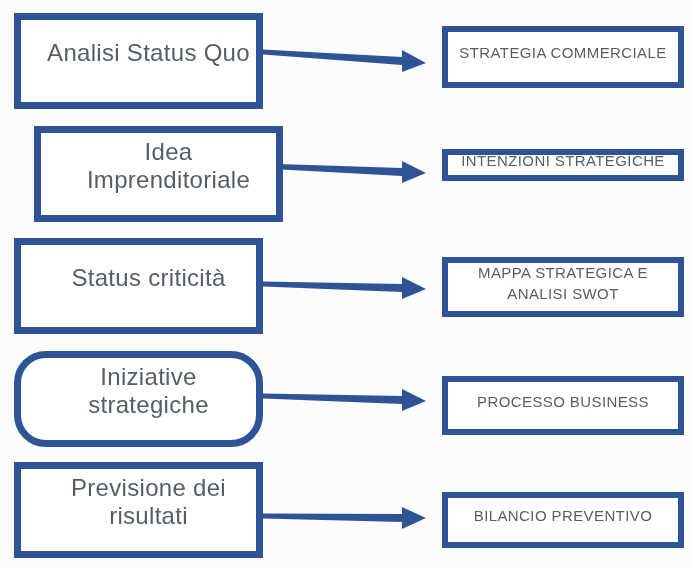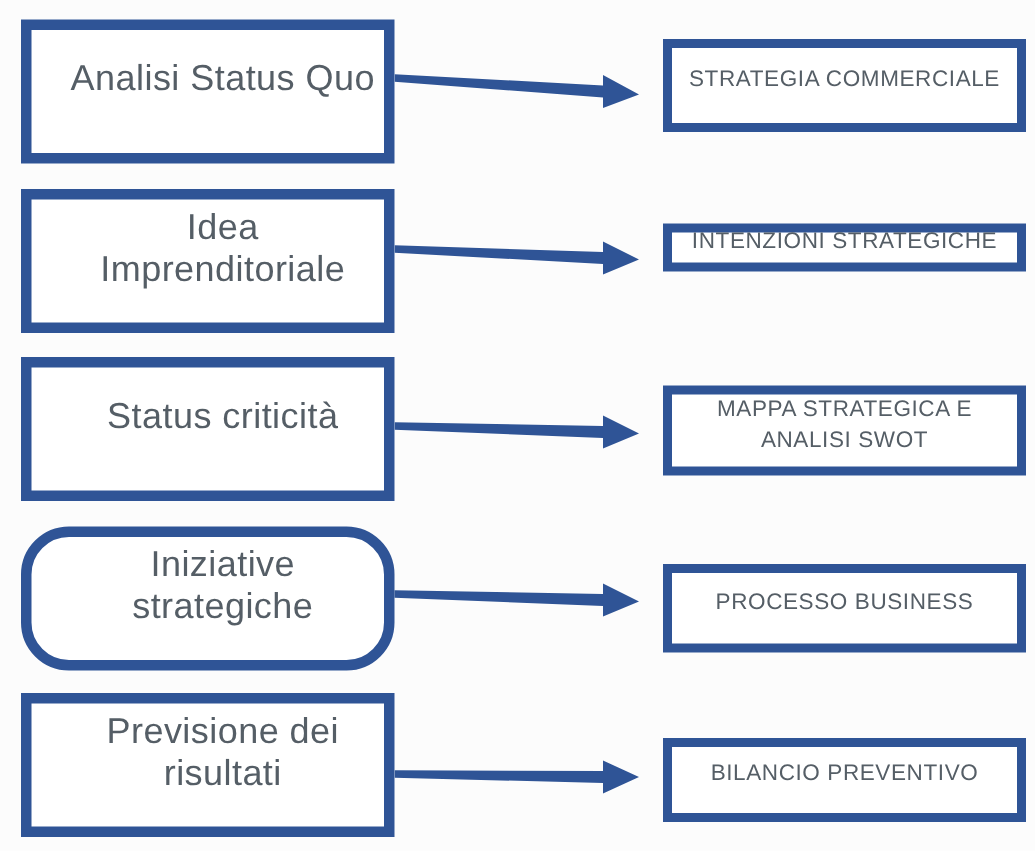--- a/index.html
+++ b/index.html
@@ -46,21 +46,21 @@
     width:242px;
     border:6px solid var(--border);
     font-size:15px;
     letter-spacing:0.4px;
     text-transform:uppercase;
     line-height:1.35;
     padding-bottom:7px;
     margin-left:16px;
   }
   .left-box.r1{top:13px;}
-  .left-box.r2{top:126px;}
+  .left-box.r2{top:126px;margin-left:20px;}
   .left-box.r3{top:238px;}
   .left-box.r4{top:351px;border-radius:32px;}
   .left-box.r5{top:462px;}
   .right-box.r1{top:26px;height:62px;}
   .right-box.r2{top:149px;height:32px;}
   .right-box.r3{top:257px;height:60px;}
   .right-box.r4{top:376px;height:59px;}
   .right-box.r5{top:492px;height:56px;}
   .arrow-layer{
     position:absolute;

